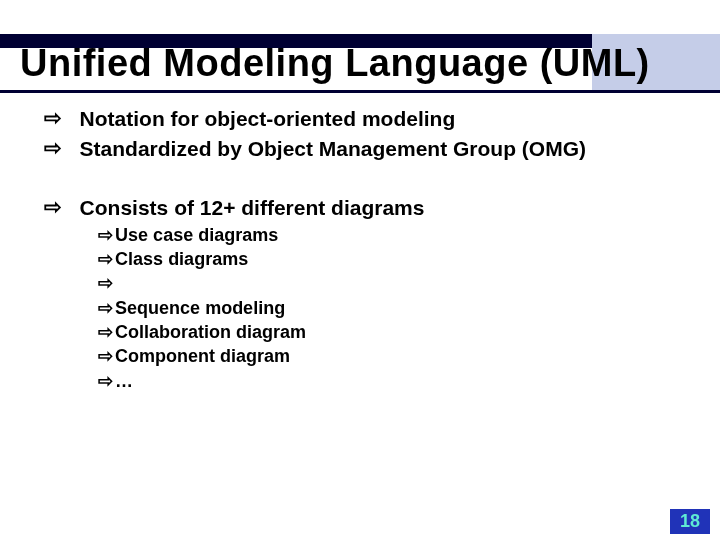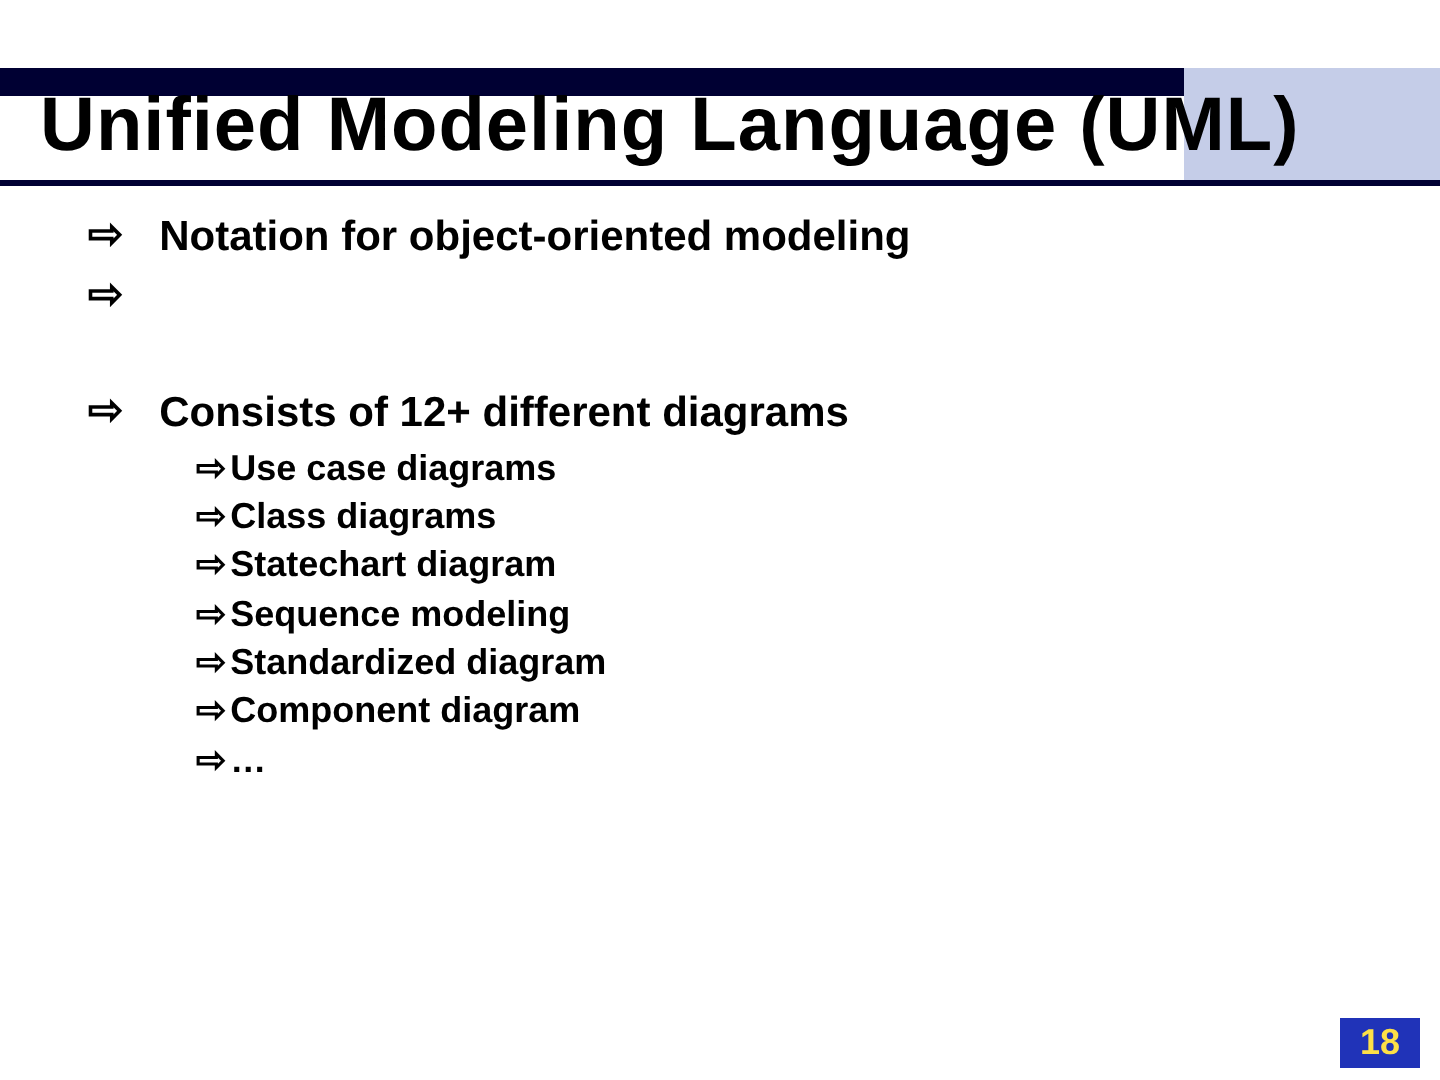--- a/index.html
+++ b/index.html
@@ -47,21 +47,21 @@
     font-size: 18px;
     line-height: 1.35;
   }
   .arrow2 { font-size: 18px; margin-right: 2px; color: #000; flex: 0 0 auto; }
 
   .page-badge {
     position: absolute;
     bottom: 6px;
     right: 10px;
     background: #2033b8;
-    color: #fde047;
+    color: #5eead4;
     font-weight: 700;
     font-size: 18px;
     padding: 2px 10px;
   }
 </style>
 </head>
 <body>
 
 <div class="slide">
   <div class="band-dark"></div>
@@ -72,49 +72,49 @@
 
   <div class="content">
 
     <div class="line1">
       <span class="arrow1">⇨</span>
       <span class="txt">Notation for object-oriented modeling</span>
     </div>
 
     <div class="line1">
       <span class="arrow1">⇨</span>
+      <span class="txt">Standardized by Object Management Group (OMG)</span>
     </div>
 
     <div class="spacer"></div>
 
     <div class="line1">
       <span class="arrow1">⇨</span>
       <span class="txt">Consists of 12+ different diagrams</span>
     </div>
 
     <div class="line2list">
       <div class="line2">
         <span class="arrow2">⇨</span>
         <span>Use case diagrams</span>
       </div>
       <div class="line2">
         <span class="arrow2">⇨</span>
         <span>Class diagrams</span>
       </div>
       <div class="line2">
         <span class="arrow2">⇨</span>
-        <span>Statechart diagram</span>
       </div>
       <div class="line2">
         <span class="arrow2">⇨</span>
         <span>Sequence modeling</span>
       </div>
       <div class="line2">
         <span class="arrow2">⇨</span>
-        <span>Standardized diagram</span>
+        <span>Collaboration diagram</span>
       </div>
       <div class="line2">
         <span class="arrow2">⇨</span>
         <span>Component diagram</span>
       </div>
       <div class="line2">
         <span class="arrow2">⇨</span>
         <span>…</span>
       </div>
     </div>

